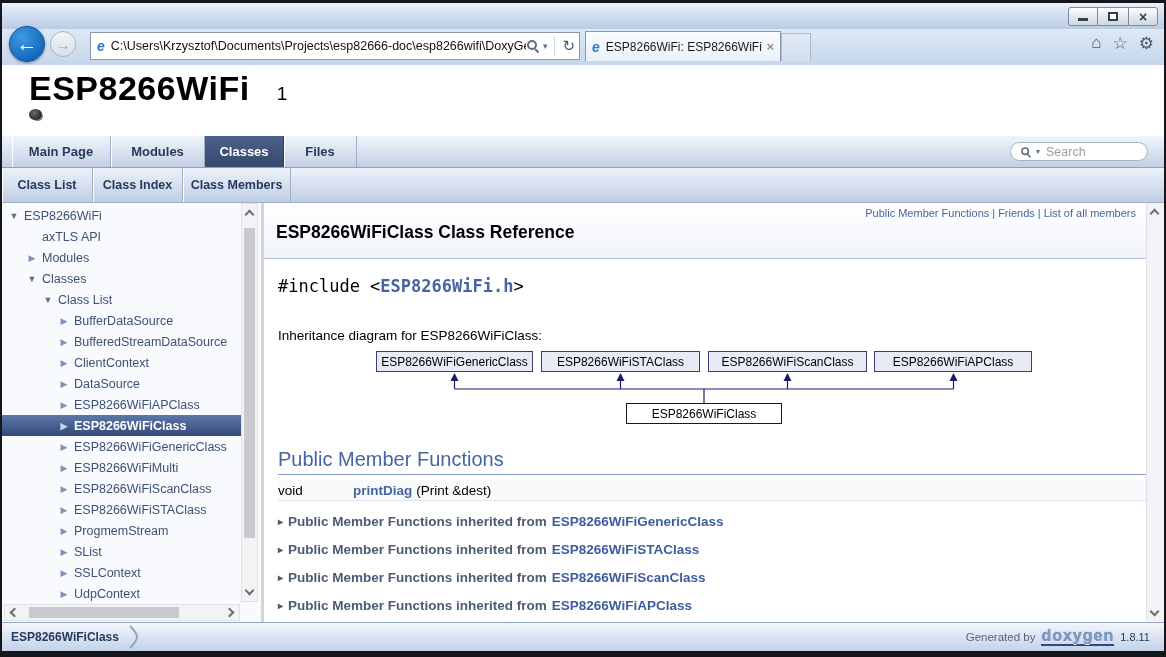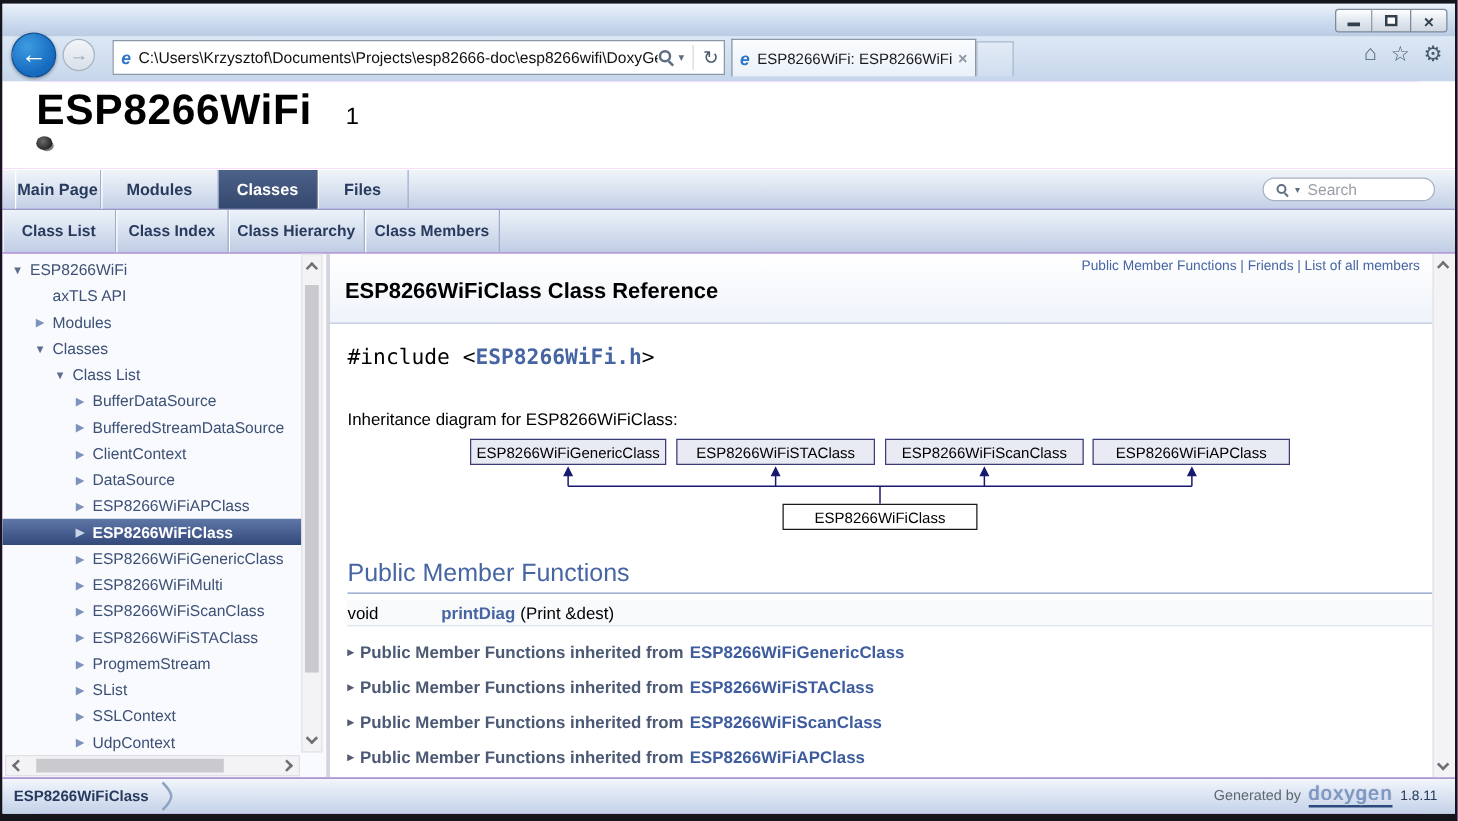--- a/index.html
+++ b/index.html
@@ -45,21 +45,21 @@
   .titlerow { display:flex; align-items:baseline; gap:27px; }
   .projname { font-size:34px; font-weight:bold; color:#000; letter-spacing:0.5px; }
   .projnum { font-size:19px; color:#000; }
   .briefrow { display:flex; align-items:center; gap:7px; margin-top:1px; margin-left:-20px; padding-left:20px; }
   .lib-ico { width:13px; height:11px; border-radius:50%; background:radial-gradient(circle at 40% 35%, #6A6A6A, #222 75%); box-shadow:2px 2px 0 -1px rgba(40,40,40,.6); }
   .brieftext { font-size:15px; color:#000; }
 
   
   .navrow1 { position:relative; height:32px; background:linear-gradient(#F1F5FA,#D8E1EF 55%,#C2CFE5); border-top:1px solid #fff; display:flex; padding-left:10px; }
   .dtab { display:flex; align-items:center; justify-content:center; font-size:13px; font-weight:bold; color:#283A5D; border-right:1px solid #9FAECB; box-shadow:inset 1px 0 0 #FFFFFF; }
-  .dtab.t0{width:69px} .dtab.t1{width:94px} .dtab.t2{width:79px} .dtab.t3{width:73px}
+  .dtab.t0{width:99px} .dtab.t1{width:94px} .dtab.t2{width:79px} .dtab.t3{width:73px}
   .dtab.active { background:linear-gradient(#4C6189,#35496E); color:#fff; box-shadow:none; border-right:1px solid #2C3C5C; }
   .searchbox { position:absolute; right:16px; top:6px; width:138px; height:19px; background:#fff; border:1px solid #A8B2C2; border-radius:10px; display:flex; align-items:center; padding:0 8px; gap:3px; }
   .searchbox .mag { transform:scale(0.8); }
   .searchbox .sdd { font-size:8px; color:#5F6E80; margin-right:3px; }
   .sph { font-size:12.5px; color:#9A9EA6; }
   .navrow2 { height:35px; background:linear-gradient(#EDF2F9,#D4DEEE 55%,#BFCCE3); border-top:1px solid #8FA0C0; display:flex; }
   .stab { display:flex; align-items:center; justify-content:center; font-size:12.5px; font-weight:bold; color:#283A5D; border-right:1px solid #9FAECB; box-shadow:inset 1px 0 0 #FFFFFF; }
   .stab.s0{width:91px} .stab.s1{width:90px} .stab.s2{width:109px} .stab.s3{width:108px}
 
   
@@ -110,21 +110,21 @@
   .inhrow { margin-top:13px; height:15px; display:flex; align-items:center; font-size:13.5px; font-weight:bold; color:#4D5A75; }
   .inhrow .iar { font-size:10px; color:#565B6F; margin-right:5px; }
   .inhrow .icls { color:#3E5C9E; text-decoration:none; margin-left:5px; }
 
   
   .footer { height:29px; background:linear-gradient(#F2F6FC,#D6E0F0 60%,#C3D2E8); border-top:1px solid #98A8C4; display:flex; align-items:center; position:relative; }
   .navpath { display:flex; align-items:center; height:100%; padding-left:9px; font-size:12px; font-weight:bold; color:#283A5D; }
   .bchev { margin-left:10px; }
   .genby { position:absolute; right:14px; display:flex; align-items:center; gap:6px; }
   .genlabel { font-size:11.5px; color:#5C6670; }
-  .doxylogo { font-size:16px; font-weight:normal; letter-spacing:1px; color:#7C99C8; text-shadow:0 0 1px #3C5684, 0 1px 0 #fff; border-bottom:2px solid #2C4A7C; line-height:1.05; text-decoration:none;text-align:right; }
+  .doxylogo { font-size:16px; font-weight:bold; letter-spacing:1px; color:#7C99C8; text-shadow:0 0 1px #3C5684, 0 1px 0 #fff; border-bottom:2px solid #2C4A7C; line-height:1.05; text-decoration:none;text-align:right; }
   .ver { font-size:11px; color:#28395C; }
 </style>
 </head>
 <body>
 
 <div class="window">
   <div class="inner">
 
     <div class="titlebar">
       <div class="winbtns">
@@ -190,21 +190,20 @@
         <div class="searchbox">
           <span class="mag"></span>
           <span class="sdd">▾</span>
           <span class="sph">Search</span>
         </div>
       </div>
 
       <div class="navrow2">
         <div class="stab s0">Class List</div>
         <div class="stab s1">Class Index</div>
-        <div class="stab s2">Class Hierarchy</div>
         <div class="stab s3">Class Members</div>
       </div>
 
       <div class="main">
 
         <div class="sidebar">
           <div class="tree">
             <div class="trow lvl0">
                 <span class="tar open">▼</span>
                 <span>ESP8266WiFi</span>

